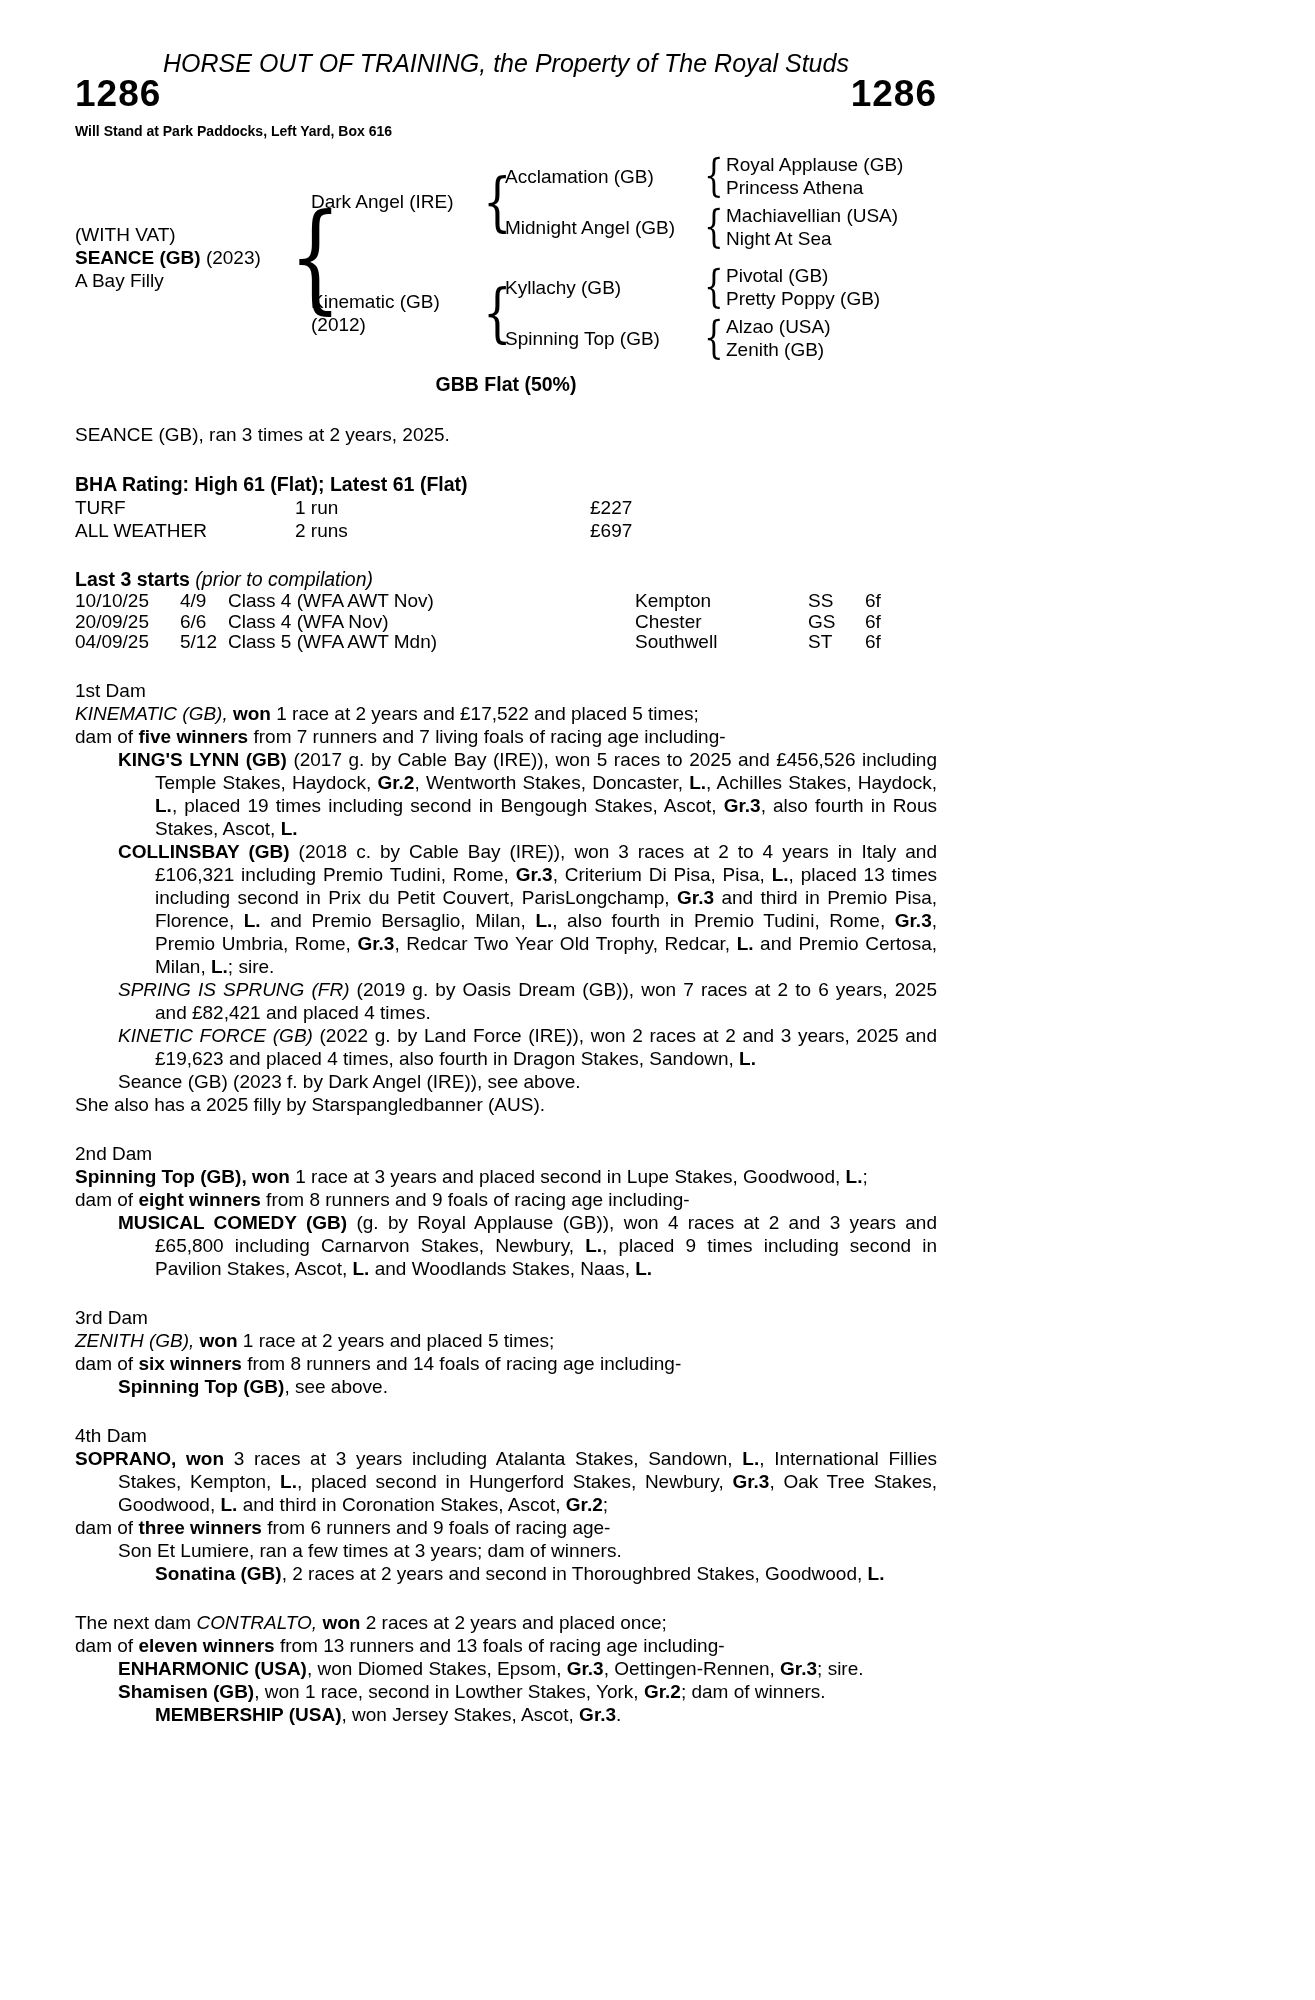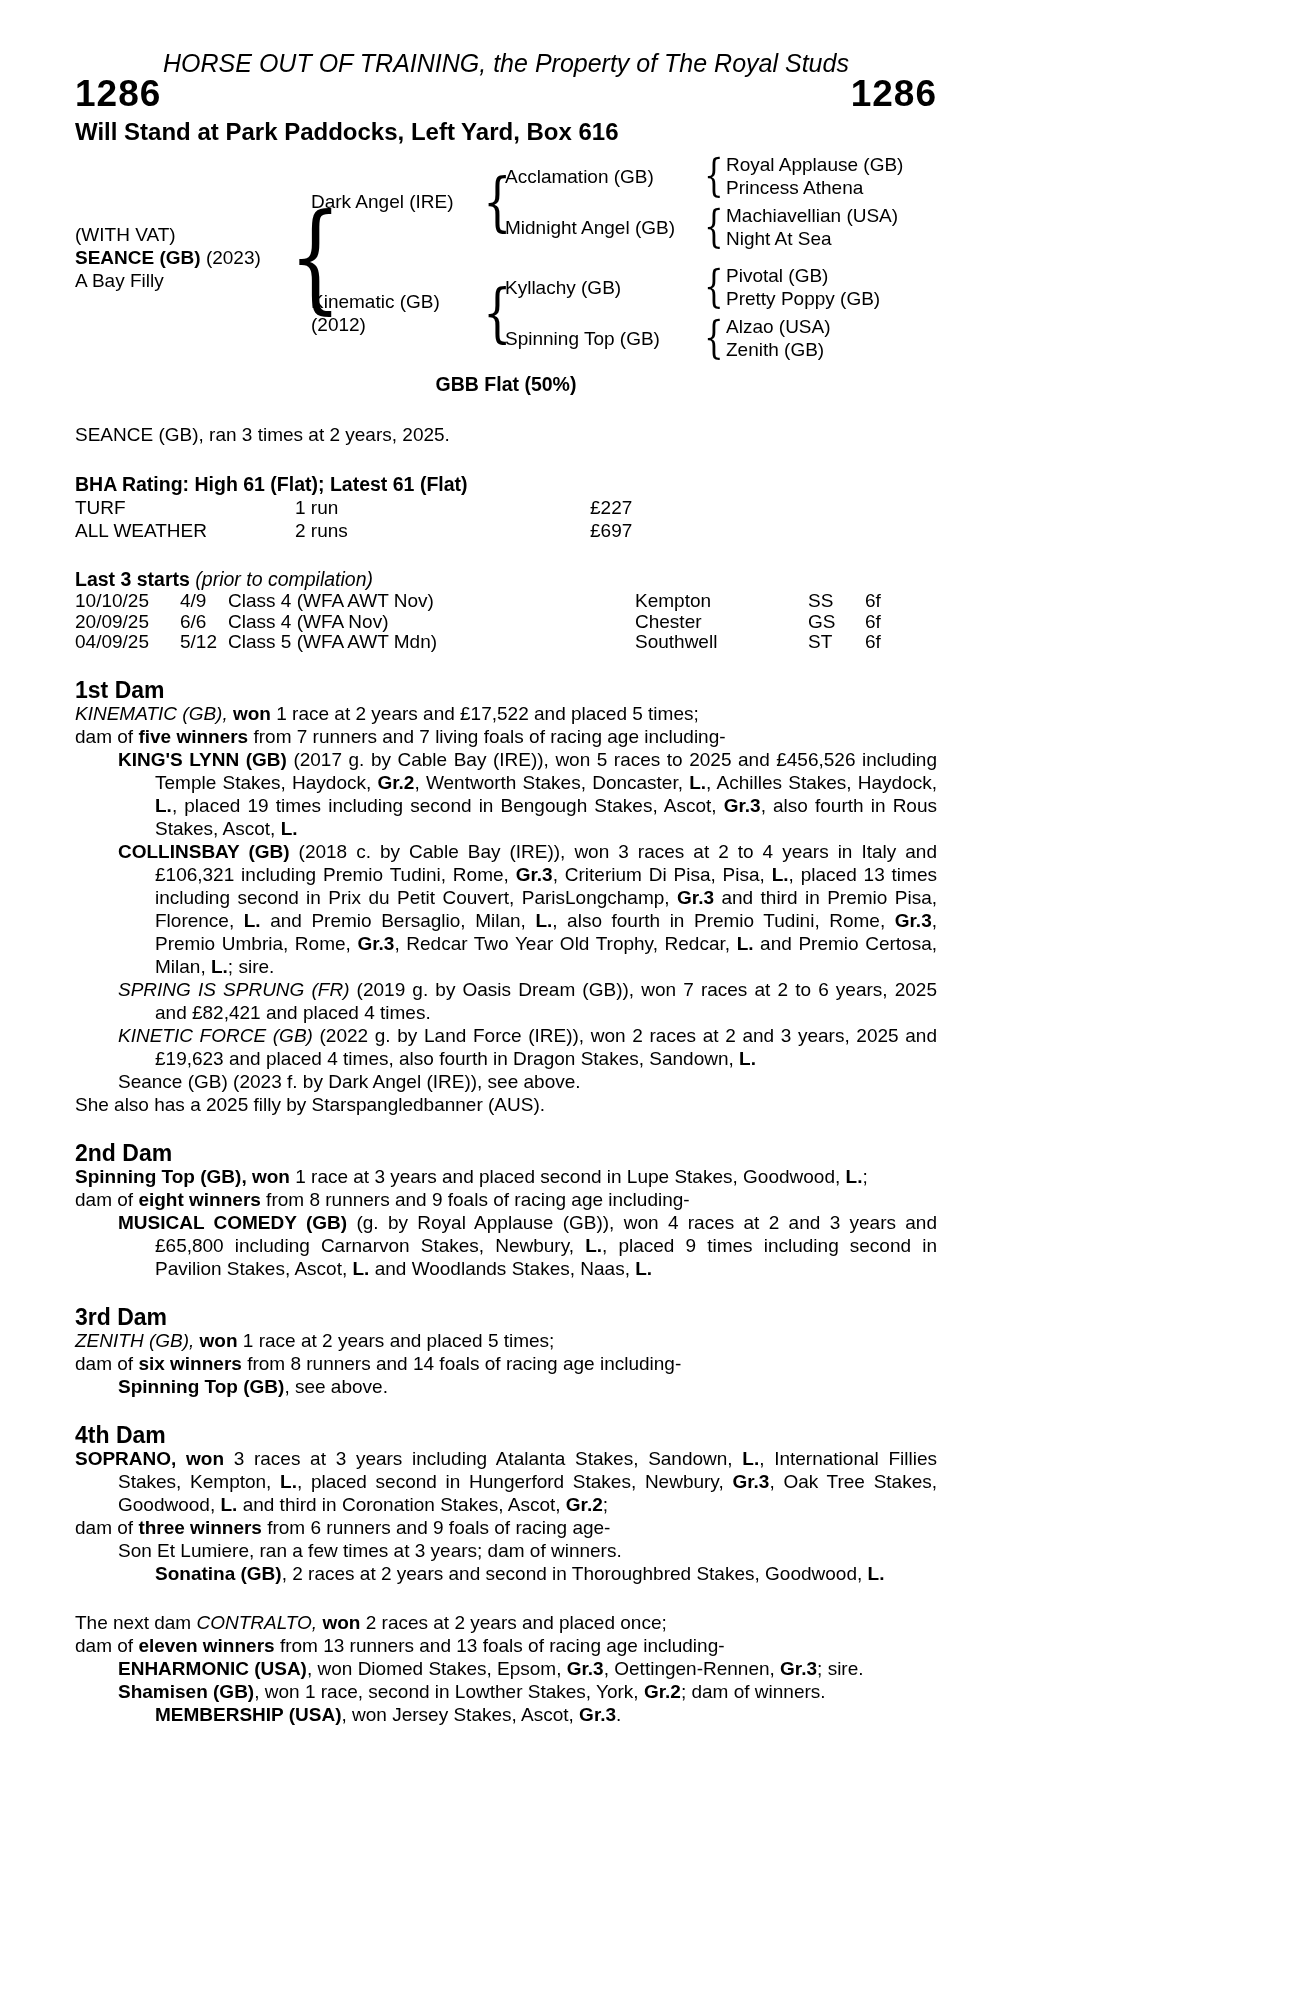--- a/index.html
+++ b/index.html
@@ -13,21 +13,21 @@
     overflow:hidden;
   }
   .page { width:862px; margin-left:75px; padding-top:52px; }
 
   .s-b { font-weight:bold;margin-top:20px; }
   .s-i { font-style:italic; }
 
   .prop-line { text-align:center; font-style:italic; font-size:25px; }
   .lot-row { display:flex; justify-content:space-between; align-items:flex-start; margin-top:2px; }
   .lot-num { font-size:37px; font-weight:bold; line-height:34px; letter-spacing:1px; }
-  .stand-line { font-weight:bold; font-size:24px; margin-top:9px; }
+  .stand-line { font-weight:bold; font-size:14px; margin-top:9px; }
 
   
   .pedigree { display:flex; align-items:center; margin-top:10px; }
   .node { display:flex; align-items:center; }
   .children { display:flex; flex-direction:column; justify-content:center; }
   .gap1 > .node + .node { margin-top:14px; }
   .gap2 > .node + .node { margin-top:5px; }
   .subject { width:210px; }
   .w-g1 { width:168px; }
   .w-g2 { width:195px; }
@@ -58,21 +58,21 @@
   .races-heading { font-size:19.5px; }
   .race-row { line-height:20.5px; }
   .race-row span { display:inline-block; vertical-align:top; }
   .rc-date   { width:105px; }
   .rc-pos    { width:48px; }
   .rc-cond   { width:407px; }
   .rc-course { width:173px; }
   .rc-going  { width:57px; }
 
   .dam-section { margin-top:26px; }
-  .dam-heading { font-weight:bold; font-size:23px; }
+  .dam-heading { font-weight:normal; font-size:19px; }
   .para { text-align:justify; }
   .ind-0 { padding-left:43px;  text-indent:-43px; }
   .ind-1 { padding-left:80px;  text-indent:-37px; }
   .ind-2 { padding-left:117px; text-indent:-37px; }
 </style>
 </head>
 <body>
 
 <div class="page">
 

